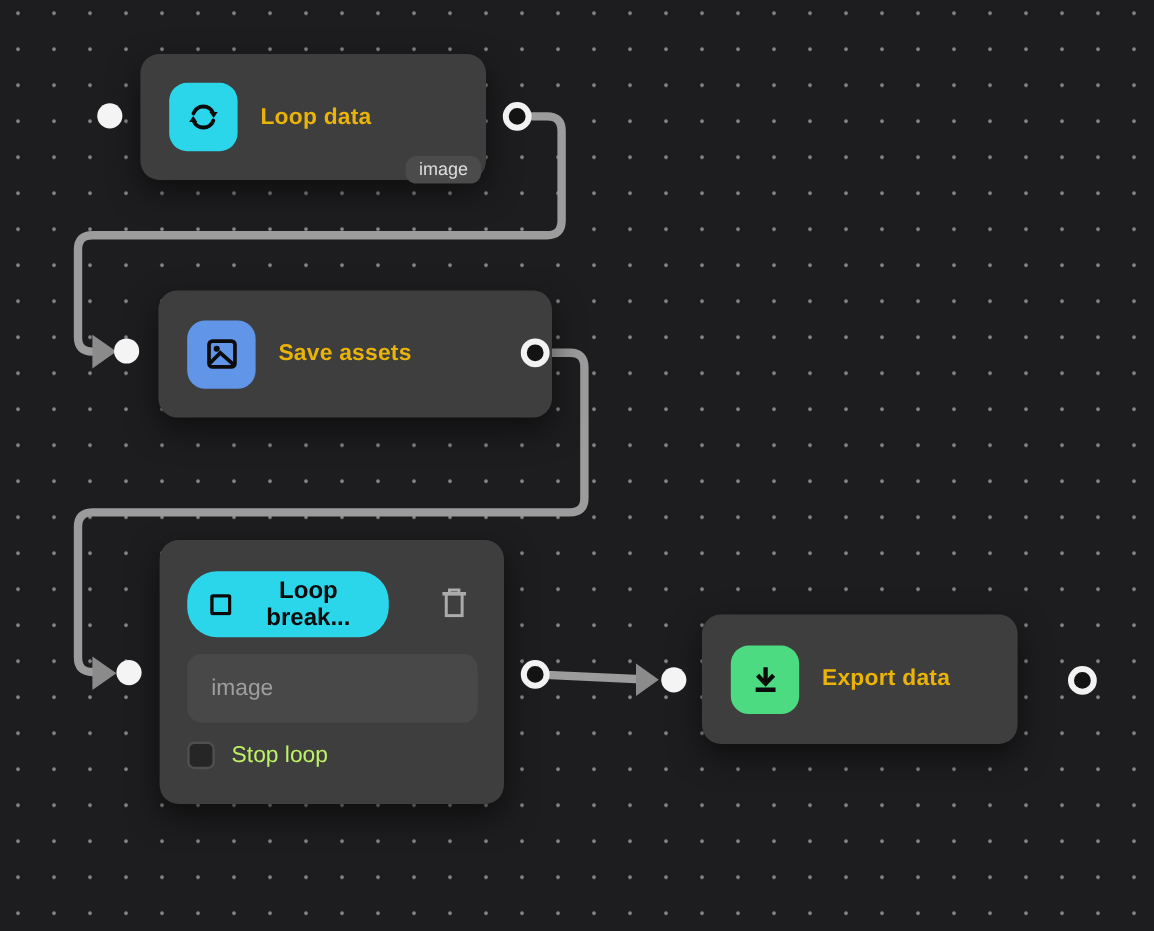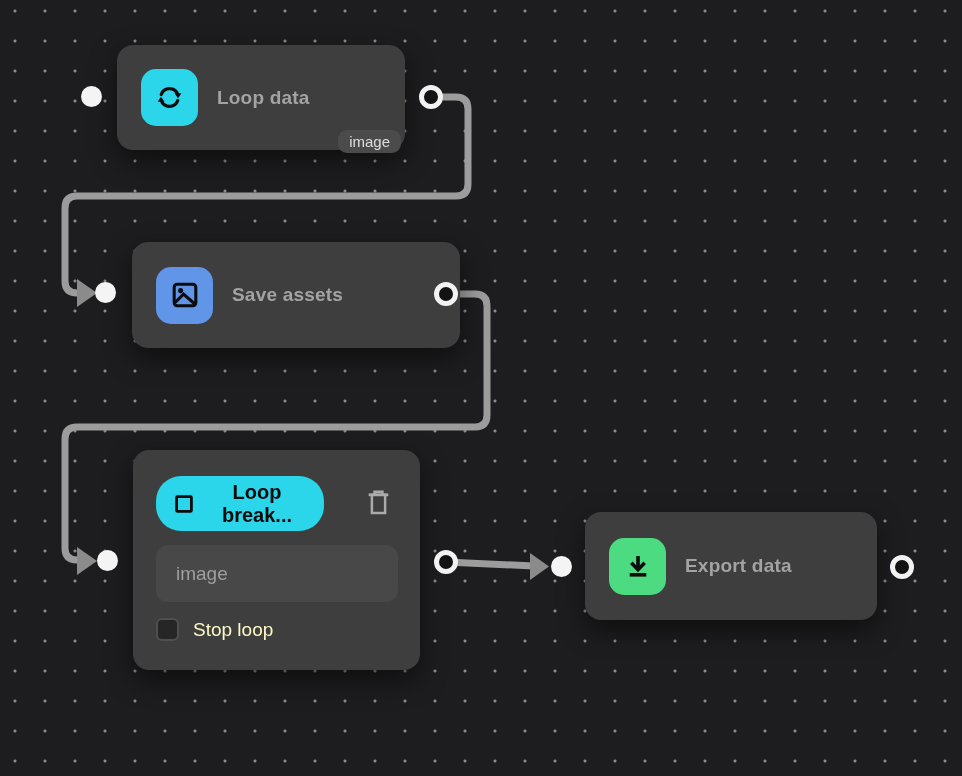--- a/index.html
+++ b/index.html
@@ -22,21 +22,21 @@
     box-shadow:0 10px 26px rgba(0,0,0,0.5);
   }
   .node-row{display:flex;align-items:center;height:100%;padding:0 24px;gap:19px;box-sizing:border-box;}
   .node-icon{
     width:57px;height:57px;border-radius:15px;flex:0 0 auto;
     display:flex;align-items:center;justify-content:center;
   }
   .icon-cyan{background:#2bd5ea;}
   .icon-blue{background:#6095e8;}
   .icon-green{background:#4cdb80;}
-  .node-title{font-size:19px;font-weight:700;color:#a3a3a3;letter-spacing:.2px;}
+  .node-title{font-size:19px;font-weight:700;color:#eab308;letter-spacing:.2px;}
   .node-tag{
     position:absolute;right:4px;bottom:-3px;z-index:3;
     background:#4b4b4b;color:#dedede;
     font-size:15px;padding:3px 11px;border-radius:9px;
   }
   
   .lb-header{position:absolute;left:23px;top:26px;right:23px;display:flex;align-items:center;justify-content:space-between;}
   .lb-pill{
     display:flex;align-items:center;gap:13px;
     background:#2bd5ea;border:none;border-radius:25px;
@@ -51,21 +51,21 @@
     background:#484848;border:none;border-radius:12px;
     padding:0 20px;font-family:"Liberation Sans",sans-serif;
     font-size:19px;color:#e6e6e6;outline:none;
   }
   .lb-input::placeholder{color:#9e9e9e;}
   .lb-check-row{position:absolute;left:23px;top:168px;display:flex;align-items:center;gap:14px;}
   .lb-checkbox{
     width:23px;height:23px;box-sizing:border-box;
     background:#262626;border:2px solid #4f4f4f;border-radius:6px;cursor:pointer;
   }
-  .lb-check-label{font-size:19px;color:#fef9c3;}
+  .lb-check-label{font-size:19px;color:#bef264;}
   
   .port-in{
     position:absolute;z-index:3;width:21px;height:21px;border-radius:50%;
     background:#f4f4f4;cursor:crosshair;
   }
   .port-out{
     position:absolute;z-index:3;width:24px;height:24px;border-radius:50%;
     box-sizing:border-box;border:5.5px solid #f2f2f2;background:#131313;cursor:crosshair;
   }
 </style>
@@ -135,21 +135,21 @@
         </svg>
       </button>
     </div>
     <input class="lb-input" type="text" value="" placeholder="image" style="">
     <div class="lb-check-row">
       <div class="lb-checkbox"></div>
       <span class="lb-check-label">Stop loop</span>
     </div>
   </div>
 
-  <div class="node" style="left:585px;top:512px;width:292px;height:108px;">
+  <div class="node" style="left:585px;top:512px;width:263px;height:108px;">
     <div class="node-row">
       <div class="node-icon icon-green">
         <svg width="32" height="32" viewBox="0 0 24 24">
           <path d="M12 4.5 V13.2" fill="none" stroke="#0b0b0b" stroke-width="2.7"></path>
           <path d="M7 9.6 L12 14.8 L17 9.6" fill="none" stroke="#0b0b0b" stroke-width="2.7" stroke-linejoin="miter"></path>
           <path d="M5.8 18.6 H18.2" fill="none" stroke="#0b0b0b" stroke-width="2.7"></path>
         </svg>
       </div>
       <span class="node-title">Export data</span>
     </div>

